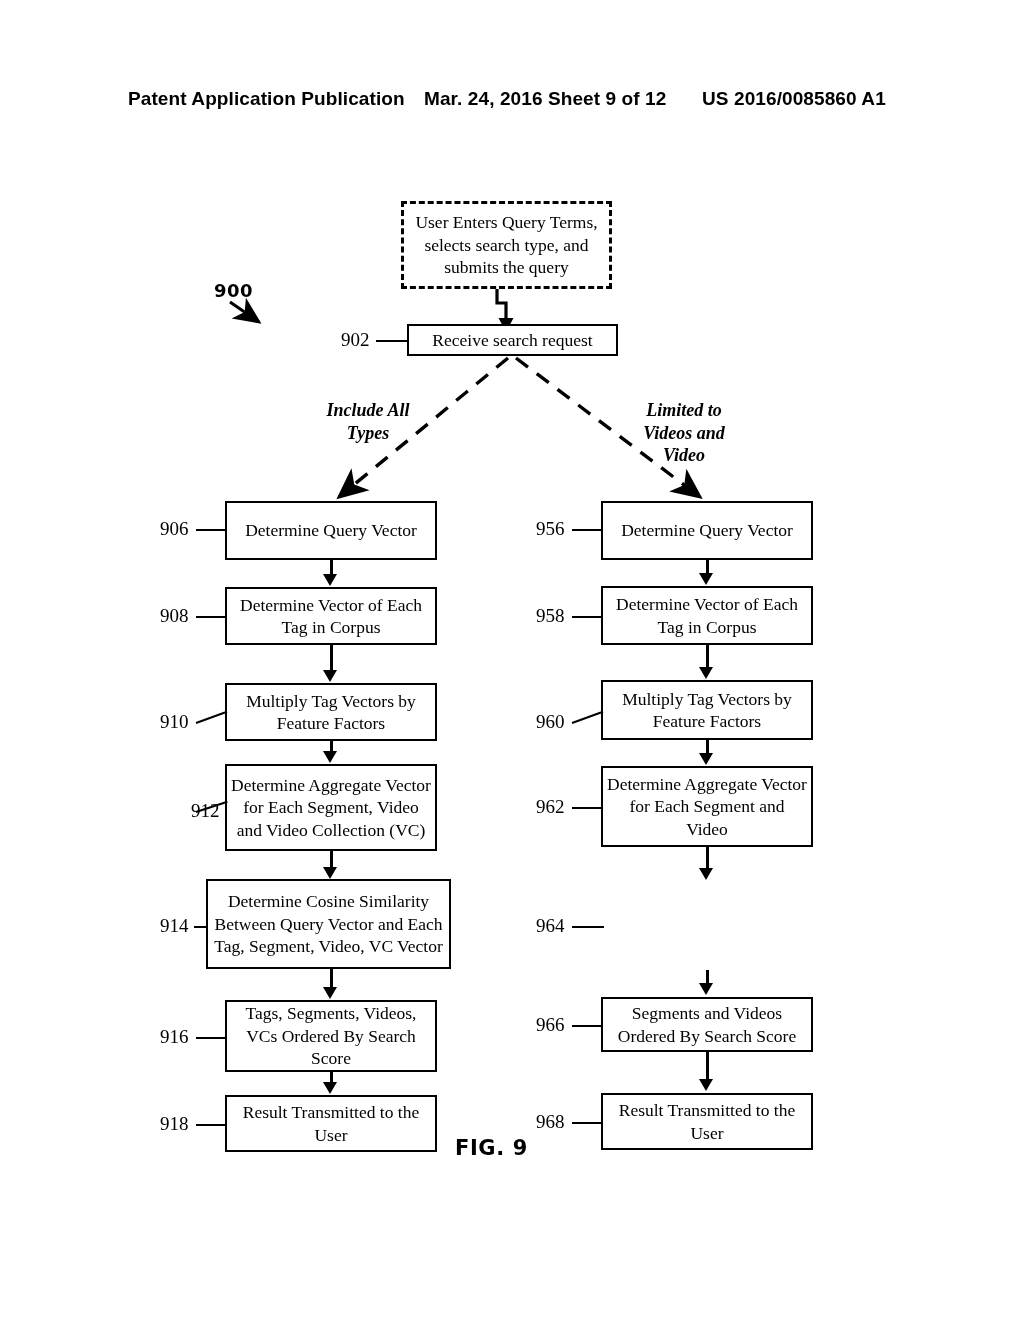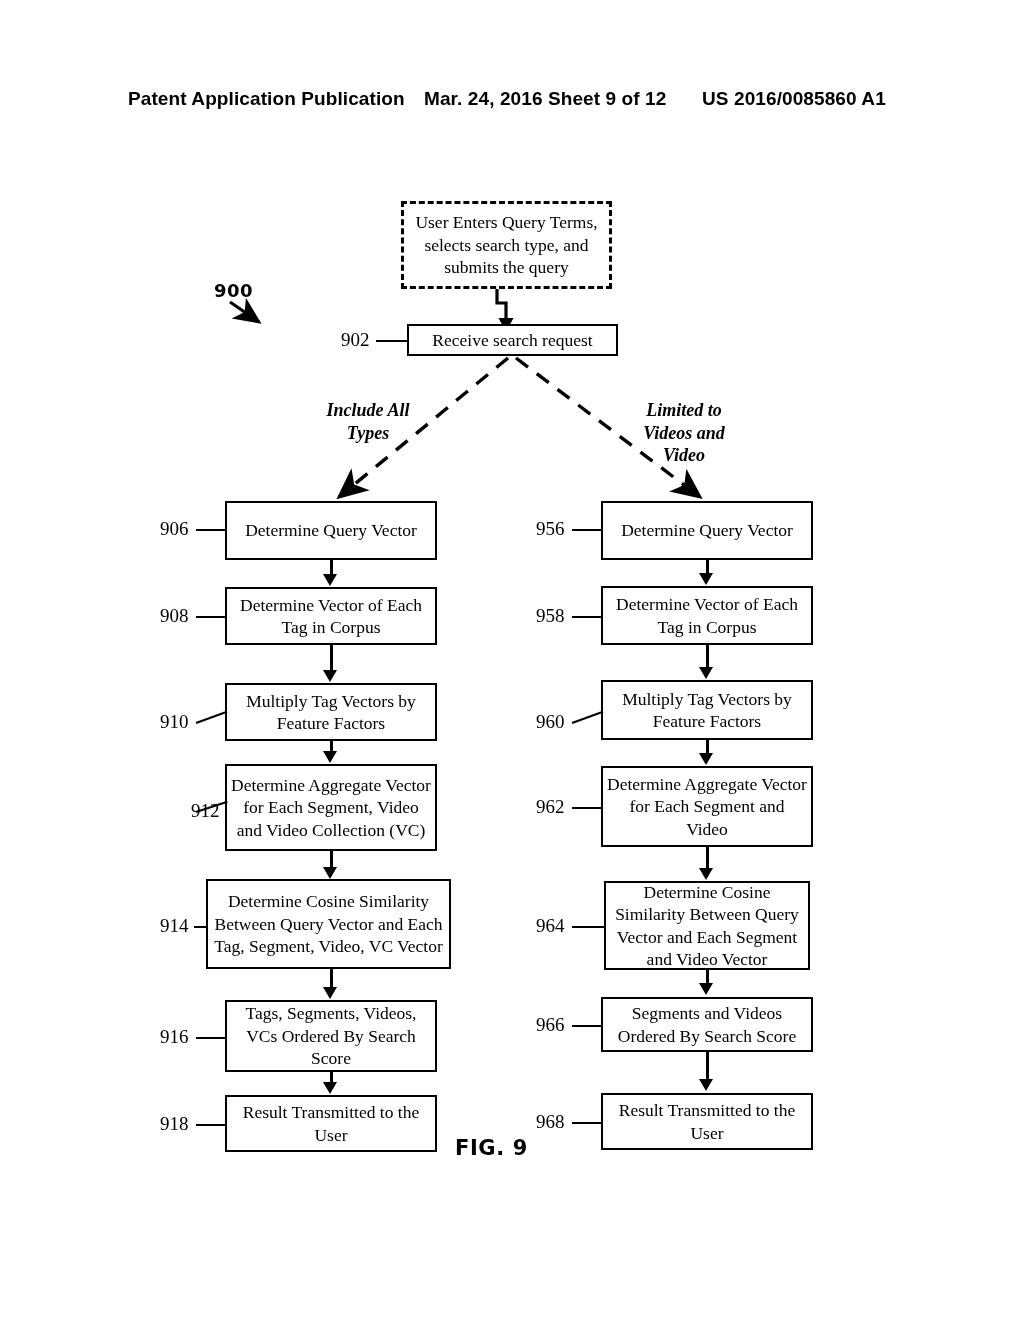--- a/index.html
+++ b/index.html
@@ -266,23 +266,20 @@
   </div>
   <div class="ref" style="left:536px; top:712px;">960</div>
   <div class="leader-slant" style="left:572px; top:722px; width:33px; transform:rotate(-20deg);"></div>
 
   <div class="box" style="left:601px; top:766px; width:212px; height:81px;">
     <span>Determine Aggregate Vector for Each Segment and Video</span>
   </div>
   <div class="ref" style="left:536px; top:797px;">962</div>
   <div class="leader" style="left:572px; top:807px; width:29px;"></div>
 
-  <div class="box" style="left:604px; top:881px; width:206px; height:89px;">
-    <span>Determine Cosine Similarity Between Query Vector and Each Segment and Video Vector</span>
-  </div>
   <div class="ref" style="left:536px; top:916px;">964</div>
   <div class="leader" style="left:572px; top:926px; width:32px;"></div>
 
   <div class="box" style="left:601px; top:997px; width:212px; height:55px;">
     <span>Segments and Videos Ordered By Search Score</span>
   </div>
   <div class="ref" style="left:536px; top:1015px;">966</div>
   <div class="leader" style="left:572px; top:1025px; width:29px;"></div>
 
   <div class="box" style="left:601px; top:1093px; width:212px; height:57px;">

